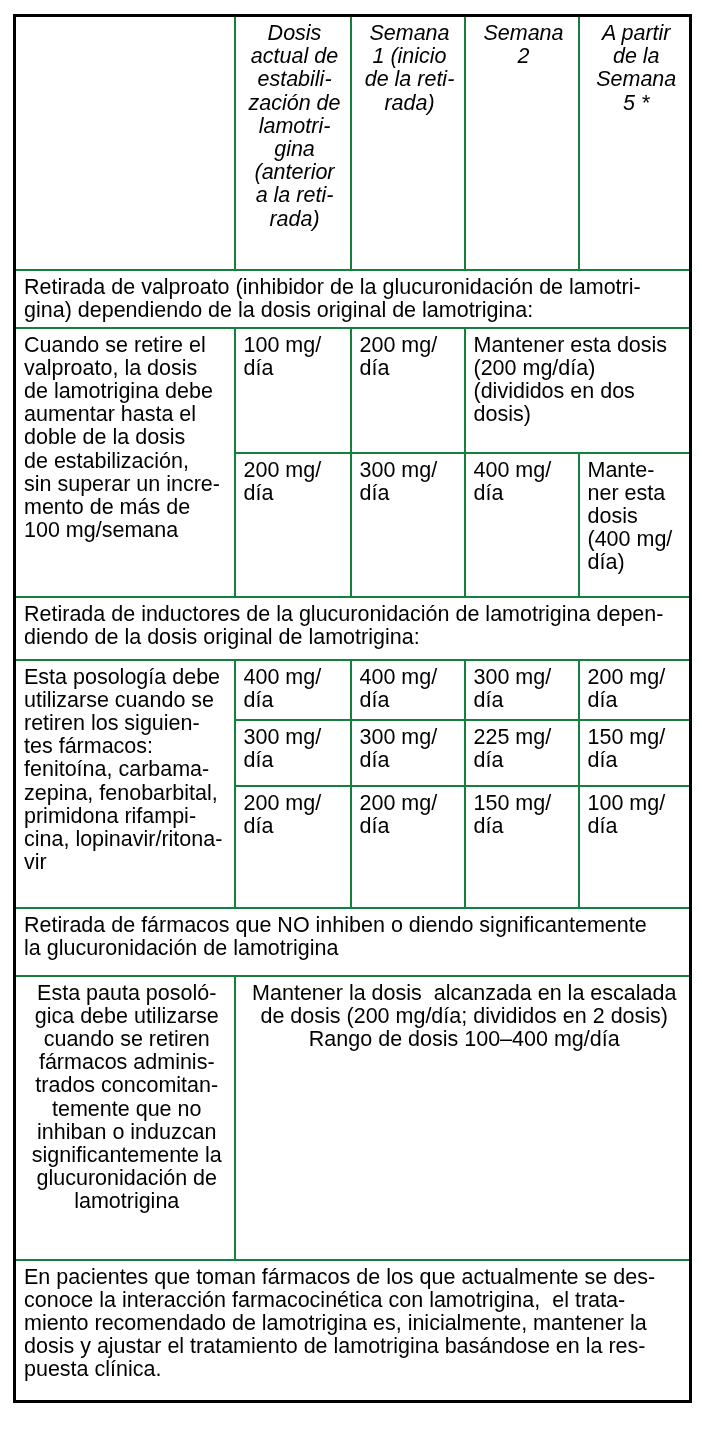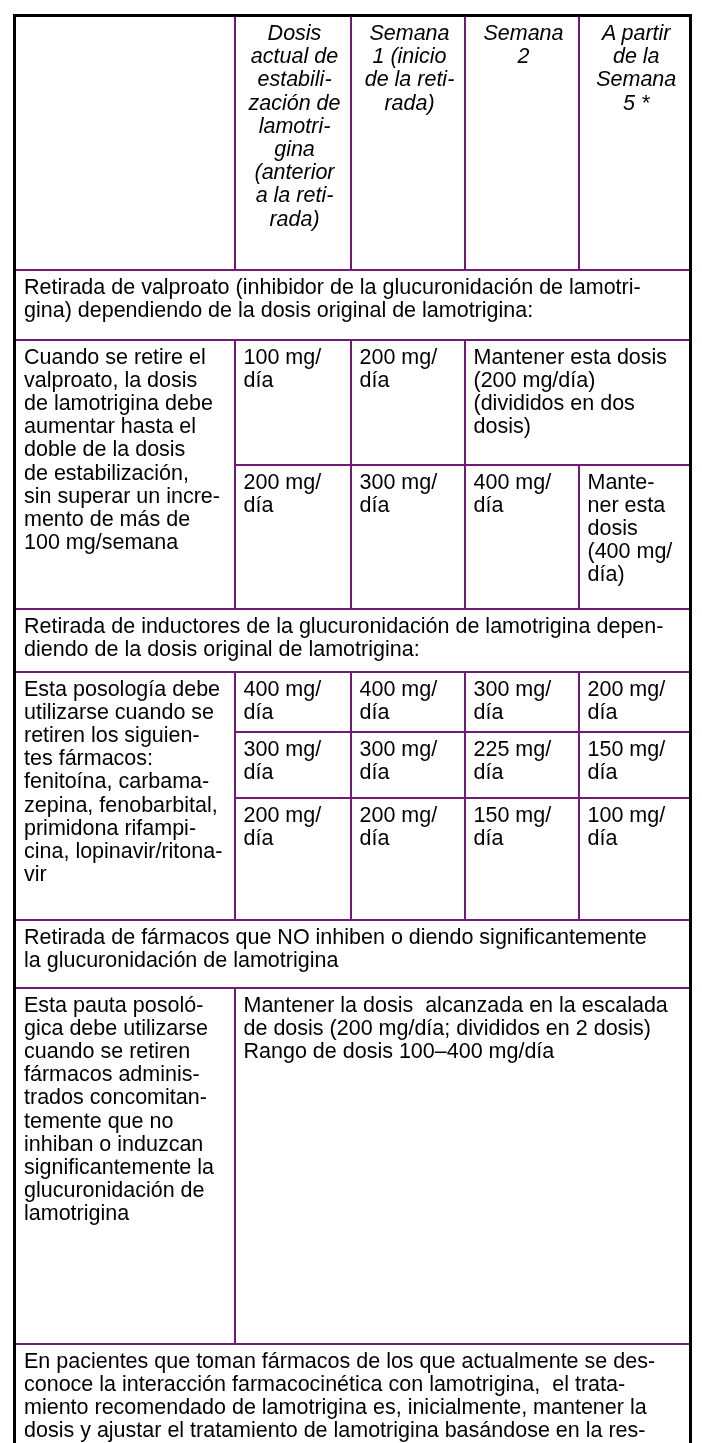--- a/index.html
+++ b/index.html
@@ -16,44 +16,44 @@
     padding: 14px 13px 0 13px;
     box-sizing: border-box;
   }
   table.dose-table {
     border-collapse: collapse;
     table-layout: fixed;
     width: 676px;
     border: 3px solid #000;
   }
   table.dose-table td {
-    border: 2px solid #701a75;
+    border: 2px solid #15803d;
     vertical-align: top;
     padding: 5px 4px 0 8px;
     font-size: 21.5px;
     line-height: 23.2px;
     white-space: pre;
     overflow: hidden;
   }
   td.hdr {
     font-style: italic;
     text-align: center;
     padding-left: 2px;
     padding-right: 2px;
   }
   tr.r-header { height: 254px; }
-  tr.r-band1  { height: 70px;  }
+  tr.r-band1  { height: 58px;  }
   tr.r-v1     { height: 125px; }
   tr.r-v2     { height: 144px; }
   tr.r-band2  { height: 63px;  }
   tr.r-i1     { height: 60px;  }
   tr.r-i2     { height: 66px;  }
   tr.r-i3     { height: 122px; }
   tr.r-band3  { height: 68px;  }
-  tr.r-pauta  { height: 356px; }
+  tr.r-pauta  { height: 284px; text-align: center; }
   tr.r-final  { height: 142px; }
 </style>
 </head>
 <body>
 
 <div class="page">
   <table class="dose-table">
     <colgroup>
       <col style="width:220px">
       <col style="width:116px">

